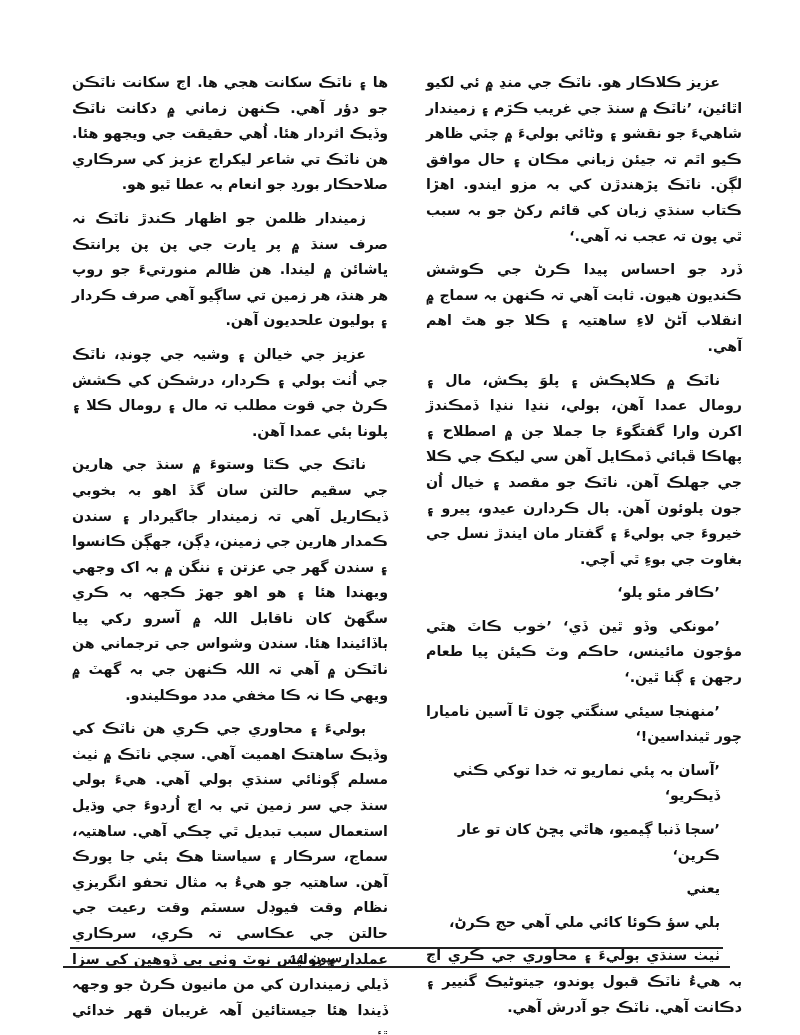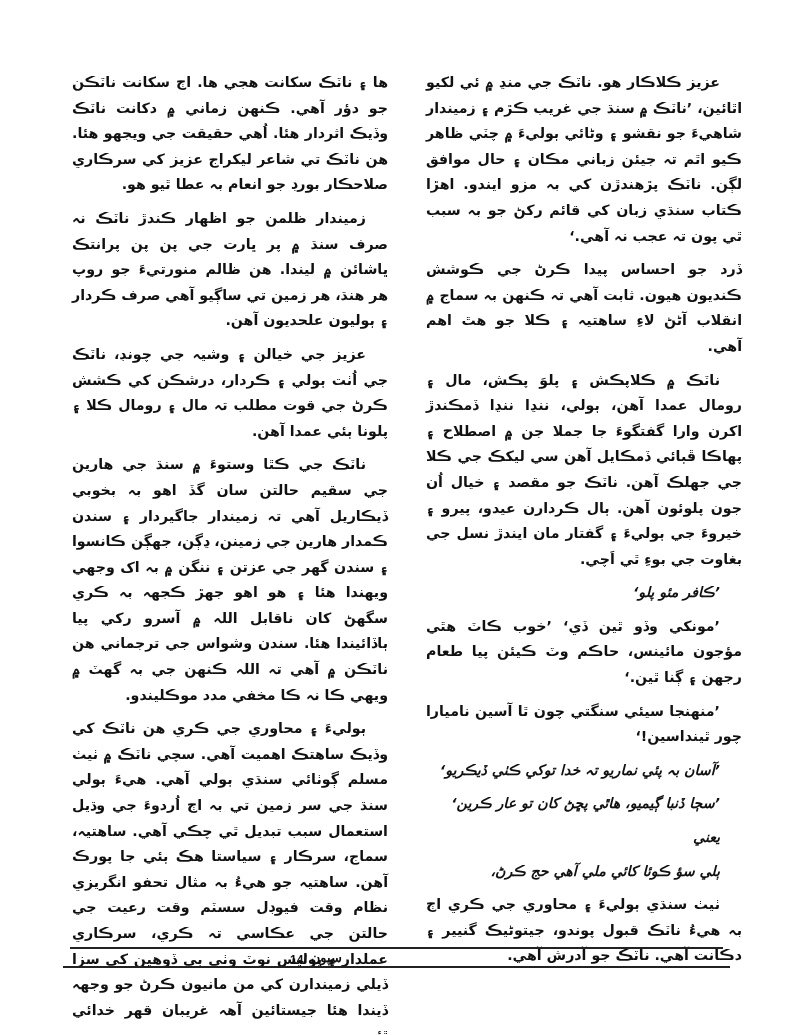--- a/index.html
+++ b/index.html
@@ -35,23 +35,23 @@
       letter-spacing: -0.2px;
     }
     .col-right { left: 418px; }
     .col-left { left: 64px; }
     .para {
       margin: 8px;
       padding: 0;
     }
     .para.indent { text-indent: 22px; }
     .para.quote {
+      text-align: right;
       text-align-last: right;
       padding-right: 22px;
-      font-style: italic;
     }
     .footer-rule-top {
       position: absolute;
       left: 70px;
       top: 947px;
       width: 653px;
       height: 2px;
       background: #222222;
     }
     .footer-rule-bottom {

